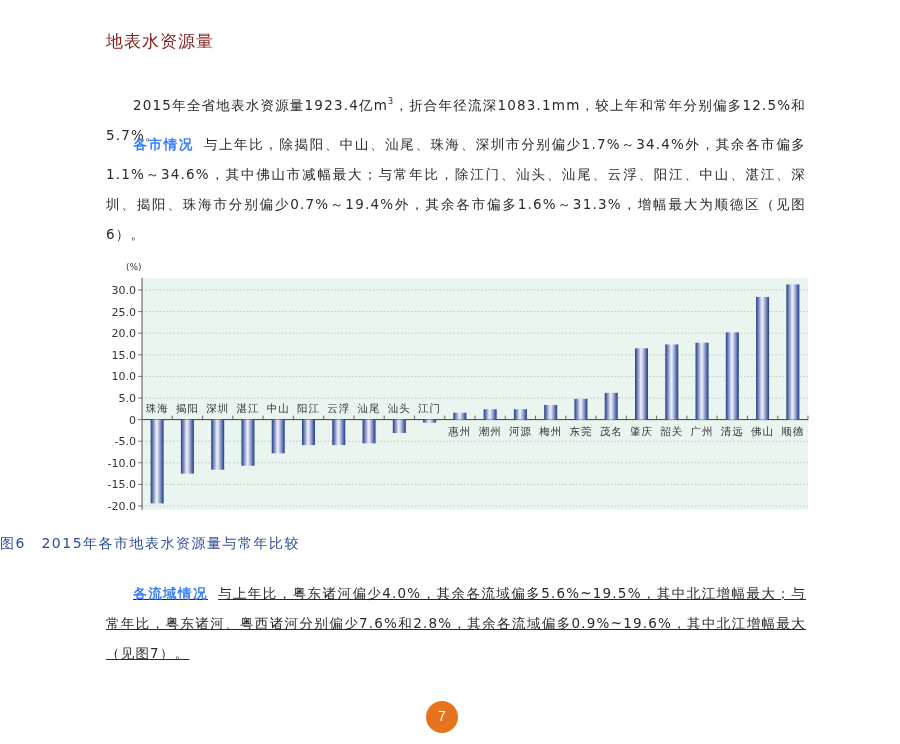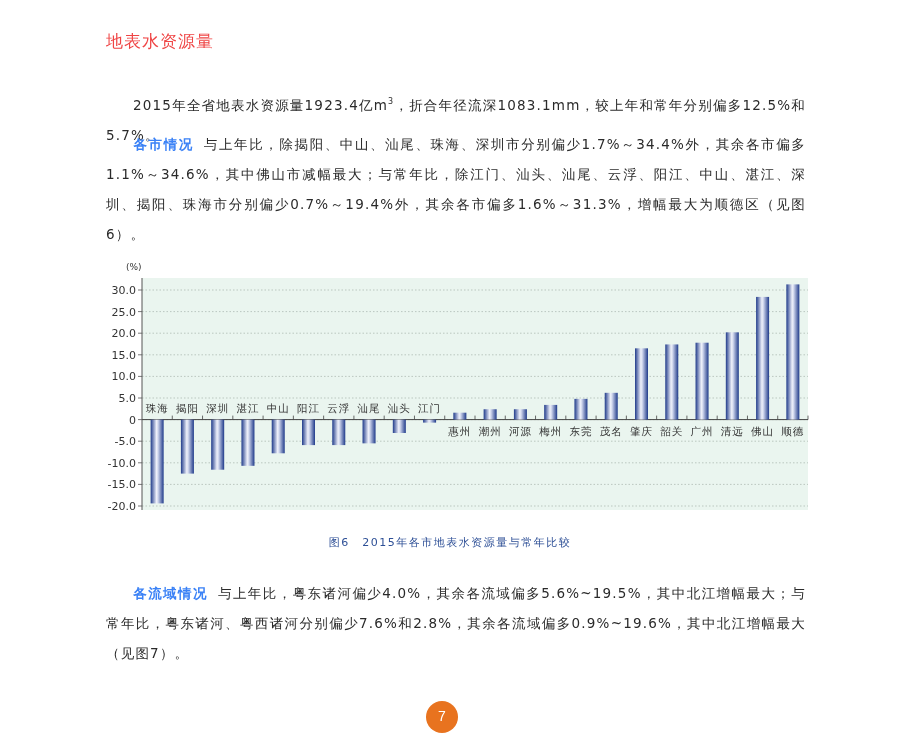--- a/index.html
+++ b/index.html
@@ -1,28 +1,28 @@
 <!DOCTYPE html>
 <html><head>
 <meta charset="utf-8">
 <style>
   html, body { margin: 0; padding: 0; background: #ffffff; }
   body { width: 900px; height: 744px; position: relative; overflow: hidden;
          font-family: "DejaVu Sans", sans-serif; color: #231f20; }
-  .title { position: absolute; left: 106px; top: 30px; font-size: 17px; color: #ef4444; letter-spacing: 1px; }
+  .title { position: absolute; left: 106px; top: 30px; font-size: 17px; color: #7f1d1d; letter-spacing: 1px; }
   .para { position: absolute; left: 106px; width: 700px; font-size: 13.5px; line-height: 30px;
           color: #2a2a2a; letter-spacing: 1.2px; text-align: justify; }
   .para .lead { color: #3b82f6; font-weight: bold; margin-right: 10px; }
   .p1 { top: 87px; }
   .p2 { top: 129px; }
-  .p3 { top: 578px; }
+  .p3 { top: 578px; text-decoration: underline; }
   .indent { display: inline-block; width: 27px; }
   .chart { position: absolute; left: 100px; top: 258px; width: 720px; height: 265px; }
-  .caption { position: absolute; left: 0; width: 900px; top: 535px; text-align: center;
-             font-size: 11px; color: #2d4f96; letter-spacing: 1.5px; }
+  .caption { position: absolute; left: 0; width: 900px; top: 535px; 
+             font-size: 14px; color: #2d4f96; letter-spacing: 1.5px; }
   .pagenum { position: absolute; left: 426px; top: 701px; width: 32px; height: 32px; border-radius: 50%;
              background: #e8731f; color: #fff; text-align: center; line-height: 30px; font-size: 14px;
              font-family: "Liberation Sans", sans-serif; }
   sup { font-size: 8px; }
 </style>
 </head>
 <body>
 
 <div class="title">地表水资源量</div>
 

